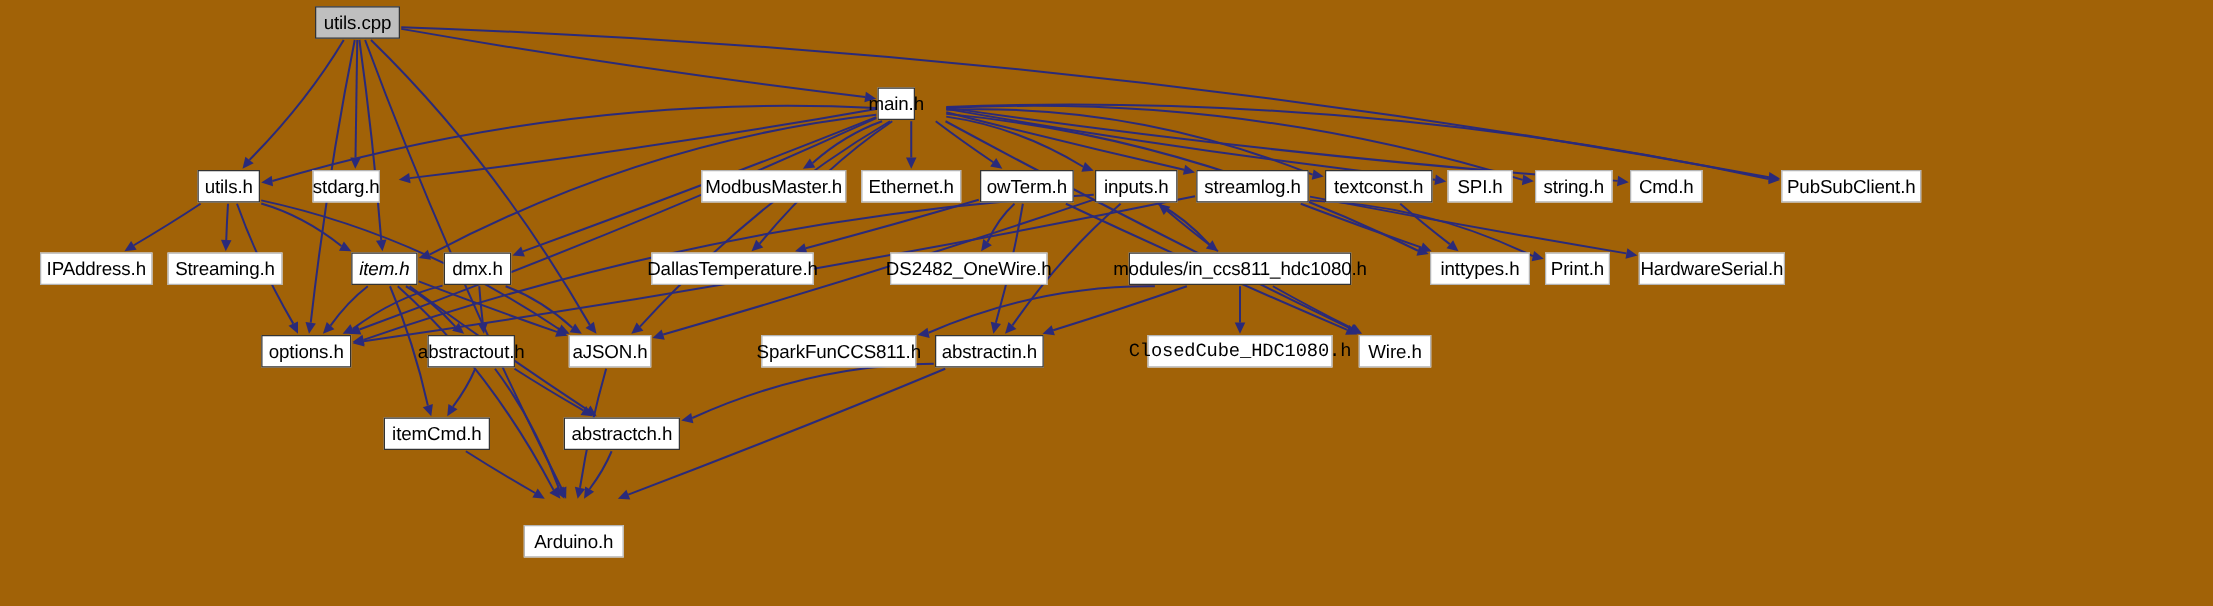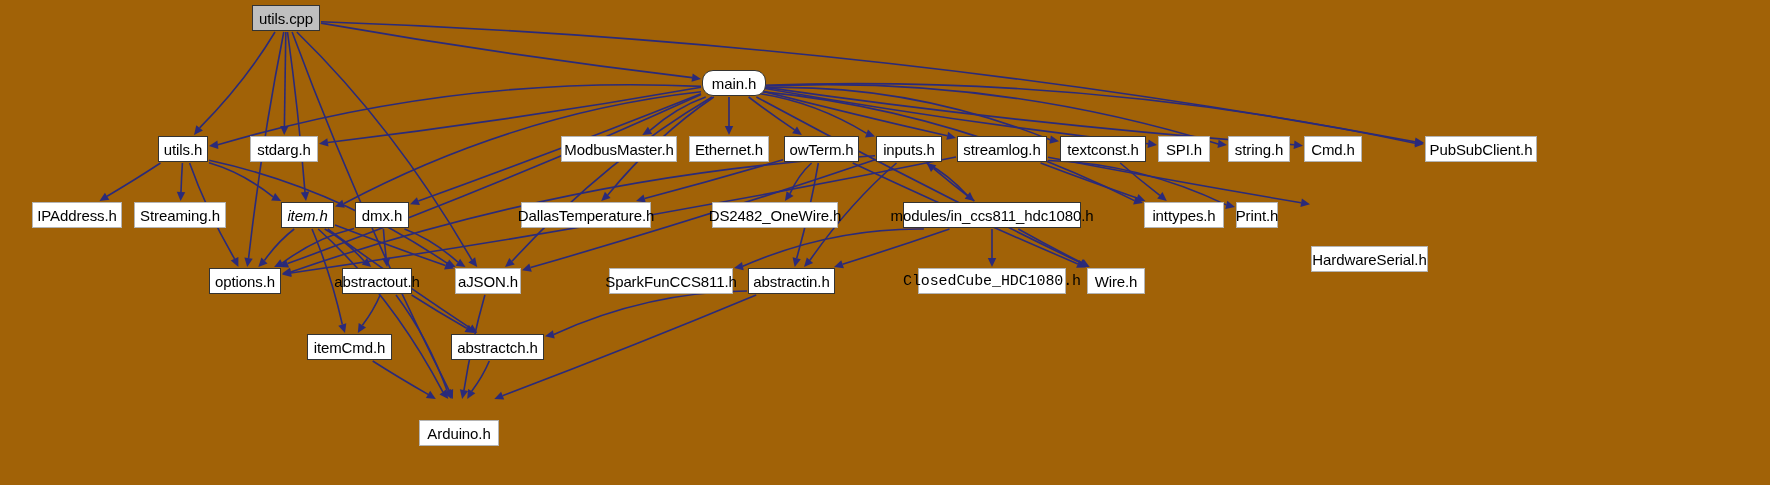--- a/index.html
+++ b/index.html
@@ -193,27 +193,27 @@
       <polygon class="arrowhead" points="435.8,399.0 425.9,398.0 430.2,390.8"></polygon>
       <path class="edge" d="M 489.3 361.0 Q 482.8 376.4 471.7 391.2"></path>
       <polygon class="arrowhead" points="467.2,399.0 468.1,389.1 475.3,393.3"></polygon>
       <path class="edge" d="M 484.9 295.0 Q 471.8 340.9 464.0 390.2"></path>
       <polygon class="arrowhead" points="462.1,399.0 459.9,389.3 468.1,391.1"></polygon>
     </svg>
   <div id="node-layer">
       <div class="node root" style="left: 252px; top: 5px; width: 68px; height: 26px;">
         <span>utils.cpp</span>
       </div>
-      <div class="node strong" style="left: 702px; top: 70px; width: 64px; height: 26px; border-radius: 11px;">
+      <div class="node strong" style="left: 702px; top: 70px; width: 30px; height: 26px;">
         <span>main.h</span>
       </div>
       <div class="node strong" style="left: 158px; top: 136px; width: 50px; height: 26px;">
         <span>utils.h</span>
       </div>
-      <div class="node weak" style="left: 250px; top: 136px; width: 68px; height: 26px;">
+      <div class="node weak" style="left: 250px; top: 136px; width: 54px; height: 26px;">
         <span>stdarg.h</span>
       </div>
       <div class="node weak" style="left: 561px; top: 136px; width: 116px; height: 26px;">
         <span>ModbusMaster.h</span>
       </div>
       <div class="node weak" style="left: 689px; top: 136px; width: 80px; height: 26px;">
         <span>Ethernet.h</span>
       </div>
       <div class="node strong" style="left: 784px; top: 136px; width: 75px; height: 26px;">
         <span>owTerm.h</span>
@@ -256,24 +256,24 @@
       </div>
       <div class="node weak" style="left: 712px; top: 202px; width: 126px; height: 26px; justify-content: center;">
         <span>DS2482_OneWire.h</span>
       </div>
       <div class="node strong" style="left: 903px; top: 202px; width: 178px; height: 26px;">
         <span>modules/in_ccs811_hdc1080.h</span>
       </div>
       <div class="node weak" style="left: 1144px; top: 202px; width: 80px; height: 26px;">
         <span>inttypes.h</span>
       </div>
-      <div class="node weak" style="left: 1236px; top: 202px; width: 42px; height: 26px; justify-content: center;">
+      <div class="node weak" style="left: 1236px; top: 202px; width: 52px; height: 26px; justify-content: center;">
         <span>Print.h</span>
       </div>
-      <div class="node weak" style="left: 1311px; top: 202px; width: 117px; height: 26px; margin-top: 44px;">
+      <div class="node weak" style="left: 1311px; top: 202px; width: 117px; height: 26px;">
         <span>HardwareSerial.h</span>
       </div>
       <div class="node strong" style="left: 209px; top: 268px; width: 72px; height: 26px;">
         <span>options.h</span>
       </div>
       <div class="node strong" style="left: 342px; top: 268px; width: 70px; height: 26px;">
         <span>abstractout.h</span>
       </div>
       <div class="node weak" style="left: 455px; top: 268px; width: 66px; height: 26px;">
         <span>aJSON.h</span>

